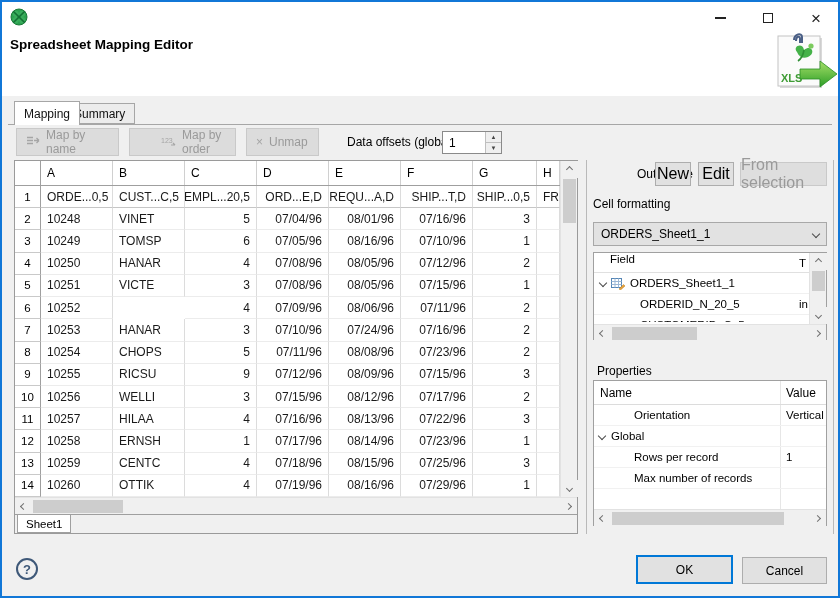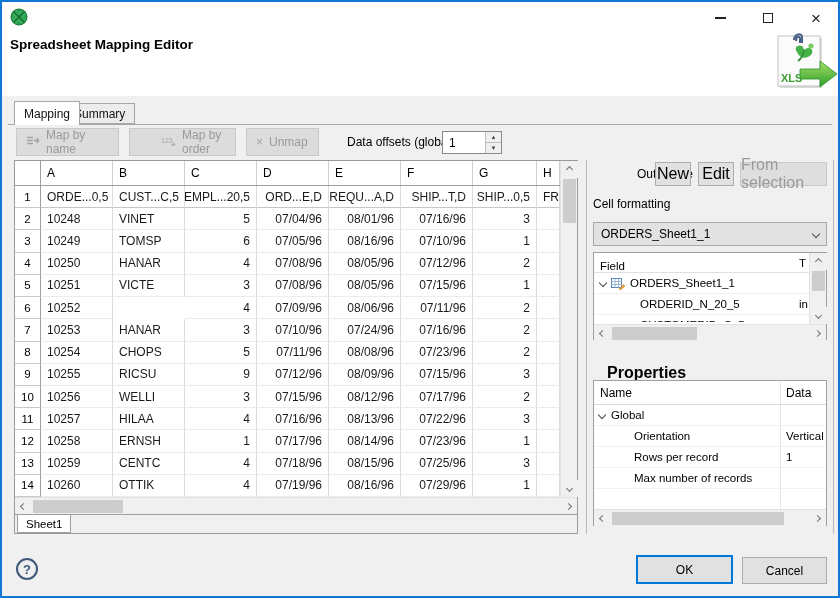--- a/index.html
+++ b/index.html
@@ -67,30 +67,30 @@
 
   
   .rpanel{position:absolute;left:584px;top:158px;width:248px;height:374px;border-left:1px solid #b9b9b9;border-right:1px solid #b9b9b9;}
   .rlabel{font-size:12px;color:#000;white-space:nowrap;overflow:hidden;}
   .rbtn{position:absolute;height:24px;background:#e1e1e1;border:1px solid #adadad;font-size:16px;color:#000;display:flex;align-items:center;justify-content:center;}
   .rbtn.disabled{background:#dedede;border-color:#c9c9c9;color:#9a9a9a;}
   .combo{position:absolute;height:24px;background:#e2e2e2;border:1px solid #a8a8a8;display:flex;align-items:center;padding:0 7px;font-size:11.5px;color:#000;white-space:nowrap;overflow:hidden;}
   .combo .chev{margin-left:auto;flex:none;}
 
   .treebox{position:absolute;left:6px;top:92px;width:234px;height:88px;border:1px solid #a0a0a0;background:#fff;}
-  .thead{position:absolute;left:0;top:0;width:215px;height:20px;border-bottom:1px solid #e0e0e0;font-size:11.5px;display:flex;align-items:flex-end;padding-left:6px;}
+  .thead{position:absolute;left:0;top:0;width:215px;height:20px;border-bottom:1px solid #e0e0e0;font-size:11.5px;display:flex;align-items:flex-start;padding-left:16px;}
   .ttype{position:absolute;left:205px;top:0;height:100%;display:flex;align-items:center;font-size:11.5px;overflow:hidden;width:11px;}
   .trows{position:absolute;left:0;top:20px;width:215px;height:49px;overflow:hidden;}
   .trow{position:relative;height:21px;display:flex;align-items:center;font-size:11.5px;border-bottom:1px solid #f0f0f0;white-space:nowrap;overflow:hidden;}
   .trow .chev{margin:0 5px 0 6px;}
   .trow.child{padding-left:46px;}
   .treebox .vscroll{height:71px;}
   .treebox .hscroll{top:71px;width:232px;}
 
-  .propslabel{position:absolute;left:20px;top:204px;font-size:16px;font-weight:bold;}
+  .propslabel{position:absolute;left:10px;top:204px;font-size:12px;}
   .propsbox{position:absolute;left:6px;top:220px;width:234px;height:146px;border:1px solid #a0a0a0;background:#fff;}
   .phead{position:absolute;left:0;top:0;width:232px;height:24px;border-bottom:1px solid #dcdcdc;display:flex;align-items:center;font-size:12px;}
   .phead .pname{padding-left:6px;flex:none;width:186px;}
   .pval-col{border-left:1px solid #e6e6e6;padding-left:5px;height:100%;display:flex;align-items:center;flex:1;overflow:hidden;white-space:nowrap;}
   .prow{position:relative;height:21px;display:flex;align-items:center;font-size:11.5px;border-bottom:1px solid #f1f1f1;}
   .prow .pname{flex:none;width:186px;display:flex;align-items:center;overflow:hidden;white-space:nowrap;}
   .prow .chev{margin:0 6px 0 5px;}
   .prow.child .pname{padding-left:40px;}
   .propsbox .hscroll{top:128px;width:232px;}
 
@@ -437,35 +437,35 @@
         <div class="sb-ar ar-right">
             <span class="chev r"></span>
           </div>
       </div>
     </div>
 
     <div class="propslabel">Properties</div>
     <div class="propsbox">
       <div class="phead">
         <span class="pname">Name</span>
-        <span class="pval-col">Data</span>
+        <span class="pval-col">Value</span>
       </div>
       <div style="position:absolute;top:24px;left:0;width:232px;">
+        <div class="prow child">
+          <span class="pname">Orientation</span>
+          <span class="pval-col">Vertical</span>
+        </div>
         <div class="prow">
           <span class="pname">
               <span class="chev d"></span>
               <span>Global</span>
             </span>
           <span class="pval-col"></span>
         </div>
         <div class="prow child">
-          <span class="pname">Orientation</span>
-          <span class="pval-col">Vertical</span>
-        </div>
-        <div class="prow child">
           <span class="pname">Rows per record</span>
           <span class="pval-col">1</span>
         </div>
         <div class="prow child">
           <span class="pname">Max number of records</span>
           <span class="pval-col"></span>
         </div>
         <div class="prow">
           <span class="pname"></span>
             <span class="pval-col"></span>

